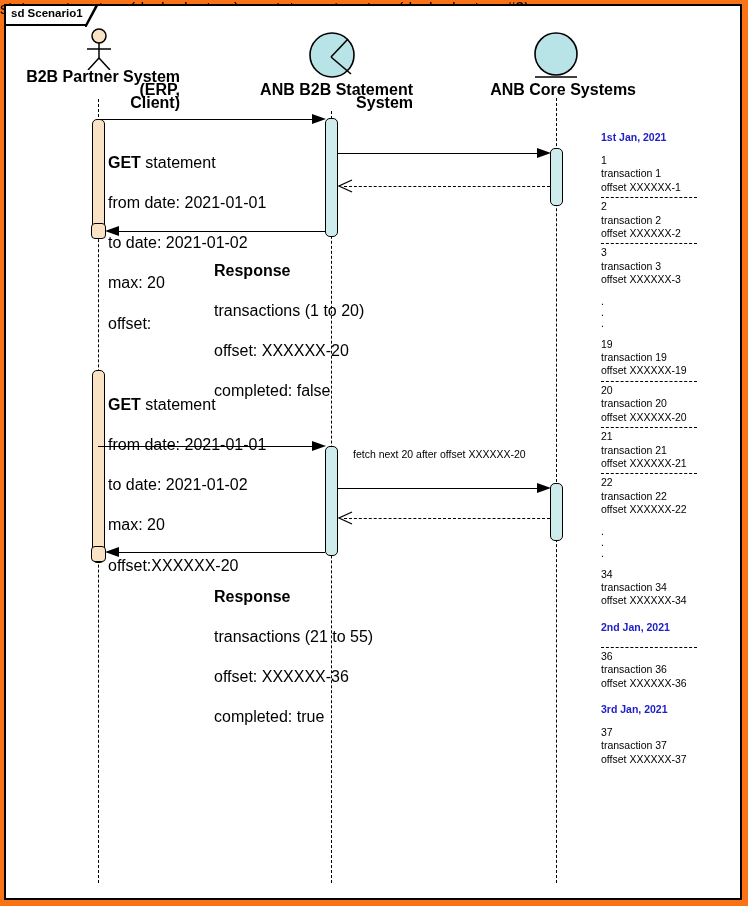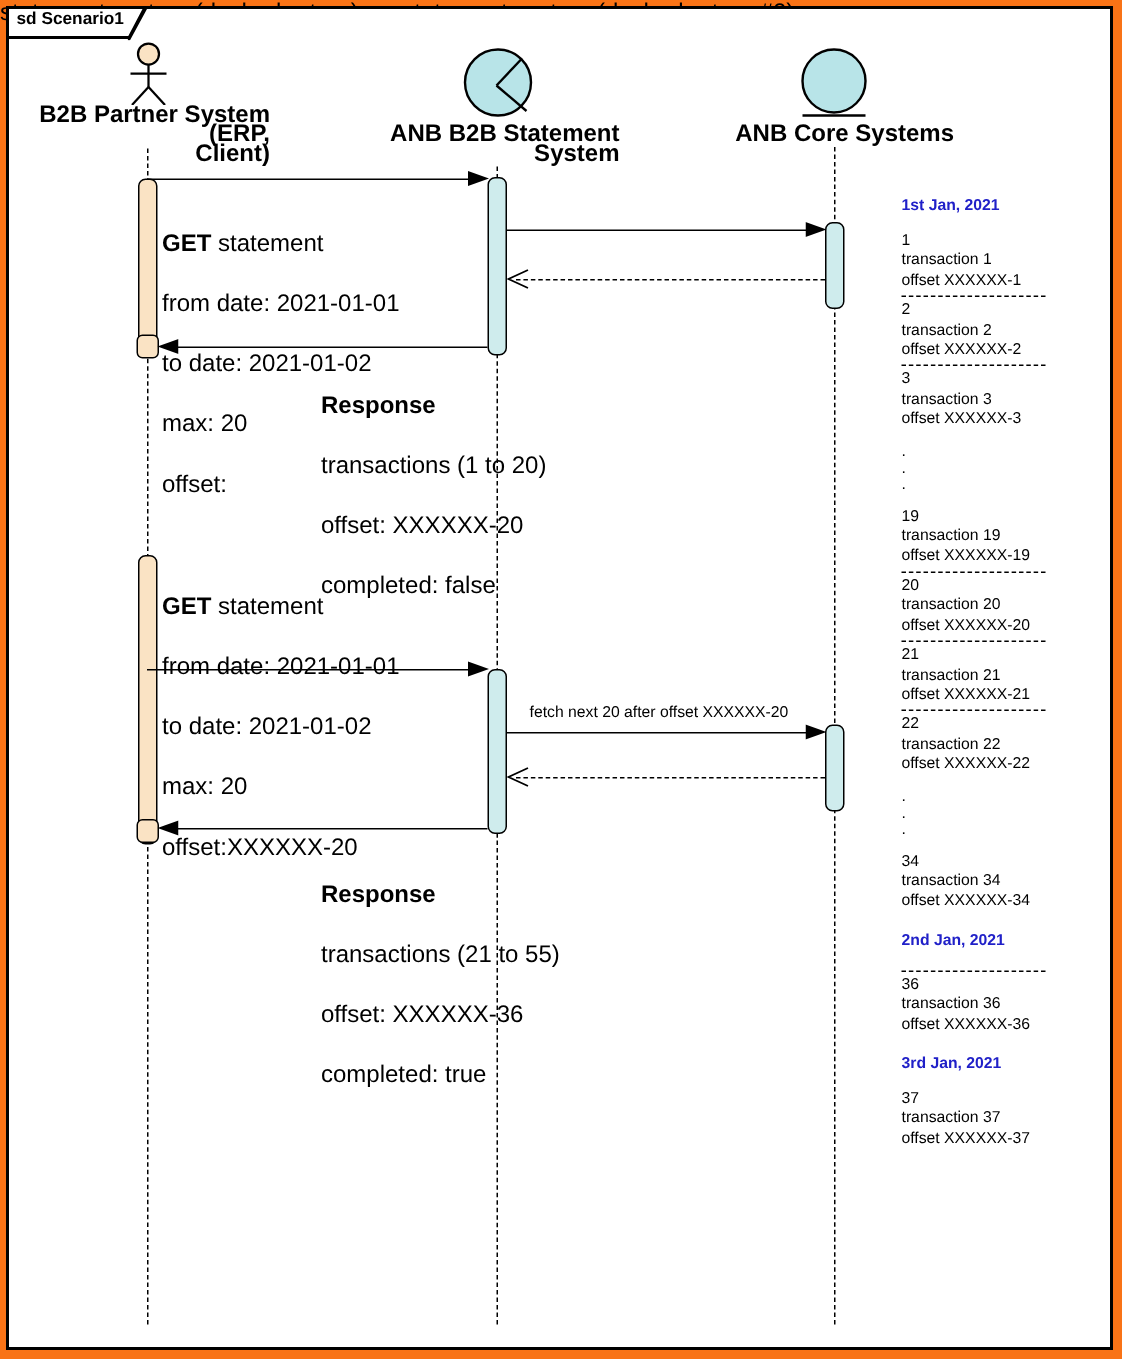--- a/index.html
+++ b/index.html
@@ -264,21 +264,21 @@
   <div class="msg" style="left:98px; top:446px; width:219px;"></div>
   <svg class="arrowhead" style="left:312px; top:439px;" width="15" height="15" viewBox="0 0 15 15">
     <path d="M0,2 L14,7 L0,12 Z" fill="#000000"></path>
   </svg>
 
   
   <div class="msg" style="left:338px; top:488px; width:205px;"></div>
   <svg class="arrowhead" style="left:537px; top:481px;" width="15" height="15" viewBox="0 0 15 15">
     <path d="M0,2 L14,7 L0,12 Z" fill="#000000"></path>
   </svg>
-  <div class="label-inline" style="left:353px; top:469px;">fetch next 20 after offset XXXXXX-20</div>
+  <div class="label-inline" style="left:353px; top:448px;">fetch next 20 after offset XXXXXX-20</div>
 
    statement system (dashed return #2) --&gt;
   <div class="msg-dashed" style="left:344px; top:518px; width:206px;"></div>
   <svg class="arrowhead" style="left:338px; top:511px;" width="16" height="15" viewBox="0 0 16 15">
     <path d="M14,1 L1,7 L14,13" fill="none" stroke="#000000" stroke-width="1.2"></path>
   </svg>
 
   
   <div class="msg" style="left:112px; top:552px; width:213px;"></div>
   <svg class="arrowhead" style="left:104px; top:545px;" width="15" height="15" viewBox="0 0 15 15">

